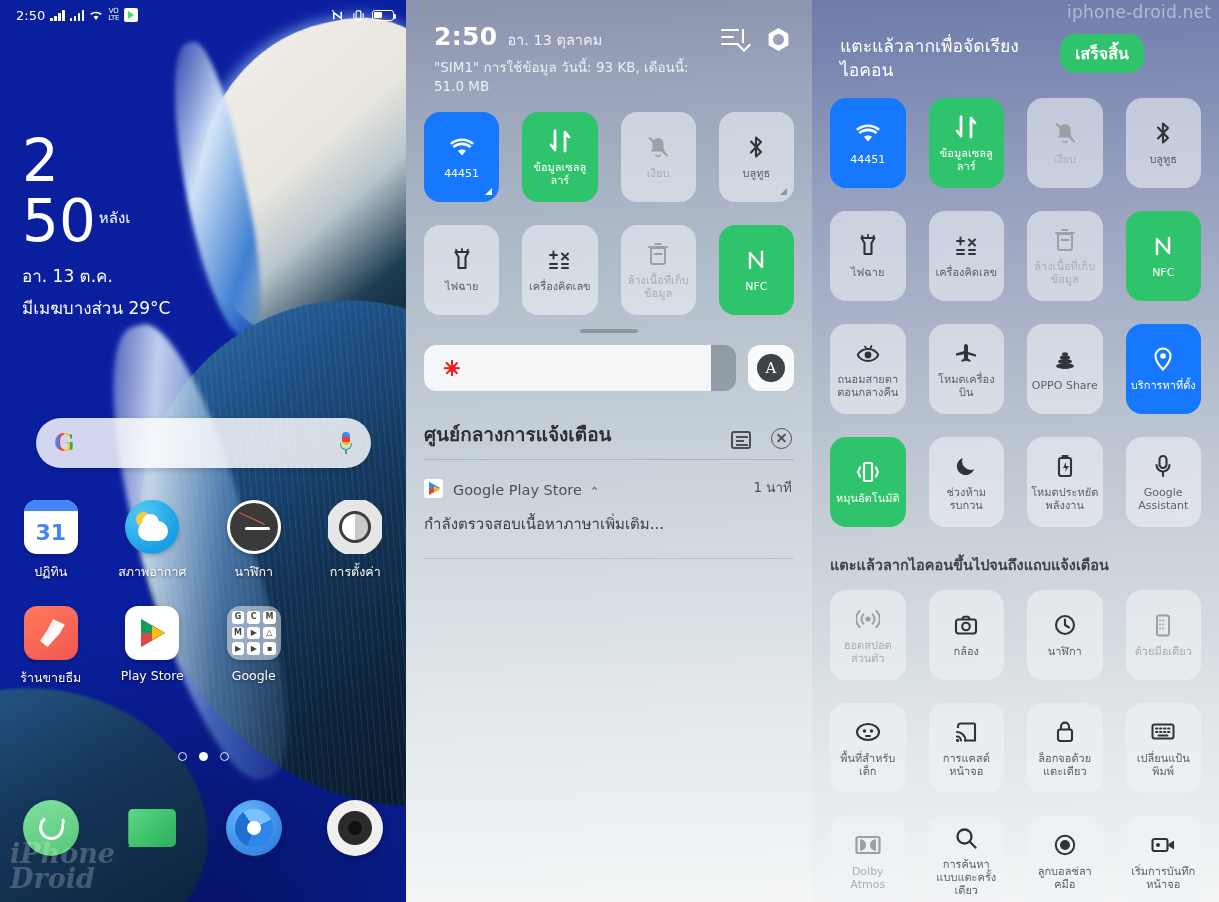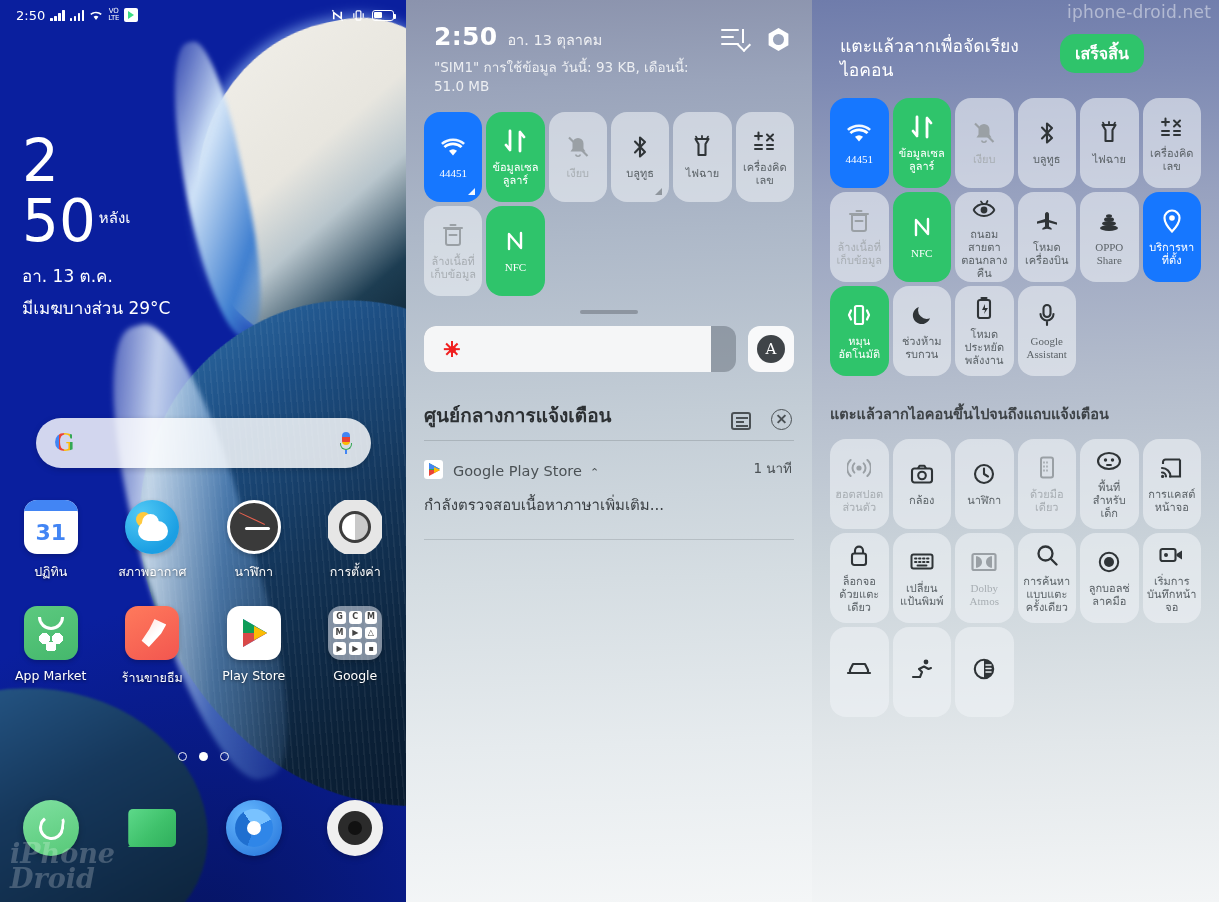--- a/index.html
+++ b/index.html
@@ -213,21 +213,21 @@
   .ic-sort i:nth-child(2){ top:8px; width:13px }
   .ic-sort i:nth-child(3){ top:15px; width:18px }
   .ic-sort b { position:absolute; right:1px; top:1px; width:2.4px; height:14px; background:#fff; }
   .ic-sort b::after { content:""; position:absolute; left:-3px; top:11px; width:8px; height:8px;
      border-left:2.4px solid #fff; border-bottom:2.4px solid #fff; transform:rotate(-45deg); }
   .ic-gear2 { width: 23px; height: 23px; background: #fff;
      clip-path: polygon(50% 0, 93% 25%, 93% 75%, 50% 100%, 7% 75%, 7% 25%); position: relative; }
   .ic-gear2::after { content:""; position:absolute; left:6px; top:6px; width:11px; height:11px;
      border-radius:50%; background:#9aa4bb; }
 
-  .tiles { display: grid; grid-template-columns: repeat(6, 1fr); gap: 4px; padding: 12px 18px 0; font-family: Liberation Serif, serif; }
+  .tiles { display: grid; grid-template-columns: repeat(4, 1fr); gap: 23px; padding: 12px 18px 0; }
   .tile { height: 90px; border-radius: 16px; display: flex; flex-direction: column;
           align-items: center; justify-content: center; gap: 7px; position: relative;
           background: rgba(244,246,248,.72); }
   .tile.off { background: rgba(240,243,246,.58); }
   .tile.blue { background: #1677ff; }
   .tile.green { background: #2fc46b; }
   .tile .t-lb { font-size: 11px; line-height: 13px; text-align: center; color: #5c6368; padding: 0 4px; }
   .tile.blue .t-lb, .tile.green .t-lb { color: #fff; }
   .tile.dim .t-lb { color: #a8aeb3; }
   .tile .t-ic { height: 26px; display: flex; align-items: center; justify-content: center;
@@ -394,27 +394,20 @@
           <div class="app-ic ic-set">
             <div class="gearspikes"></div>
               <div class="gear"></div>
               <div class="inner"></div>
           </div>
           <div class="app-lb">การตั้งค่า</div>
         </div>
       </div>
       <div class="app-row" style="margin-top:24px">
         <div class="app">
-          <div class="app-ic ic-market">
-            <div class="sm"></div>
-              <div class="dots"></div>
-          </div>
-          <div class="app-lb">App Market</div>
-        </div>
-        <div class="app">
           <div class="app-ic ic-theme">
             <div class="brush"></div>
           </div>
           <div class="app-lb">ร้านขายธีม</div>
         </div>
         <div class="app">
           <div class="app-ic ic-play">
             <div class="tri"></div>
               <div class="tri2"></div>
               <div class="tri3"></div>

